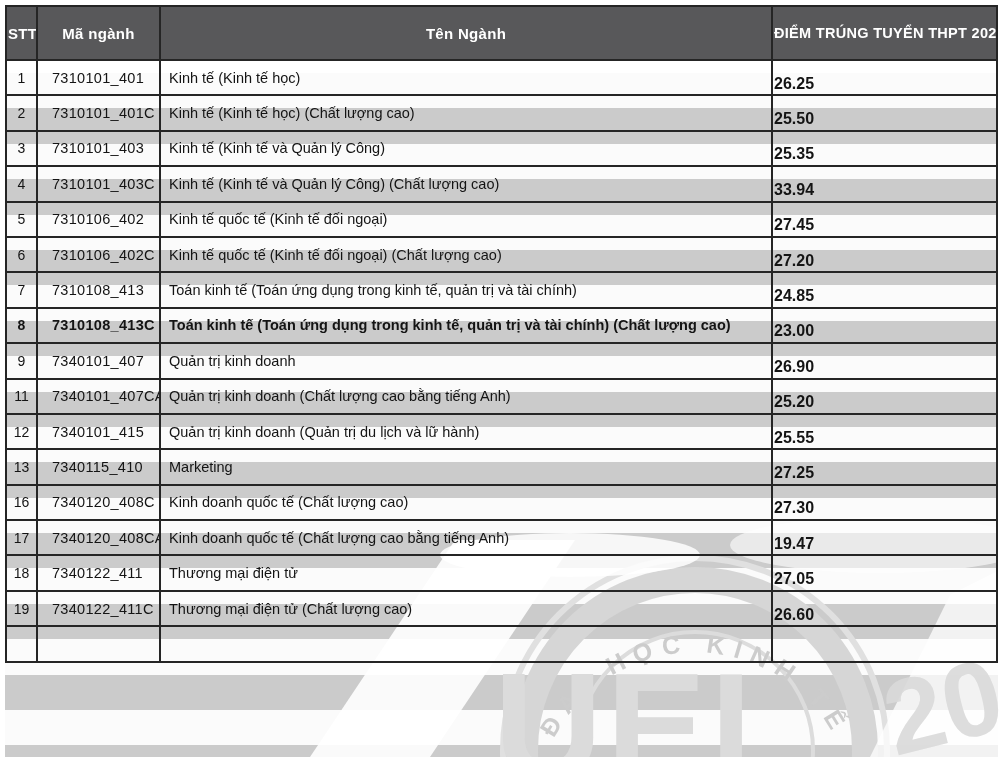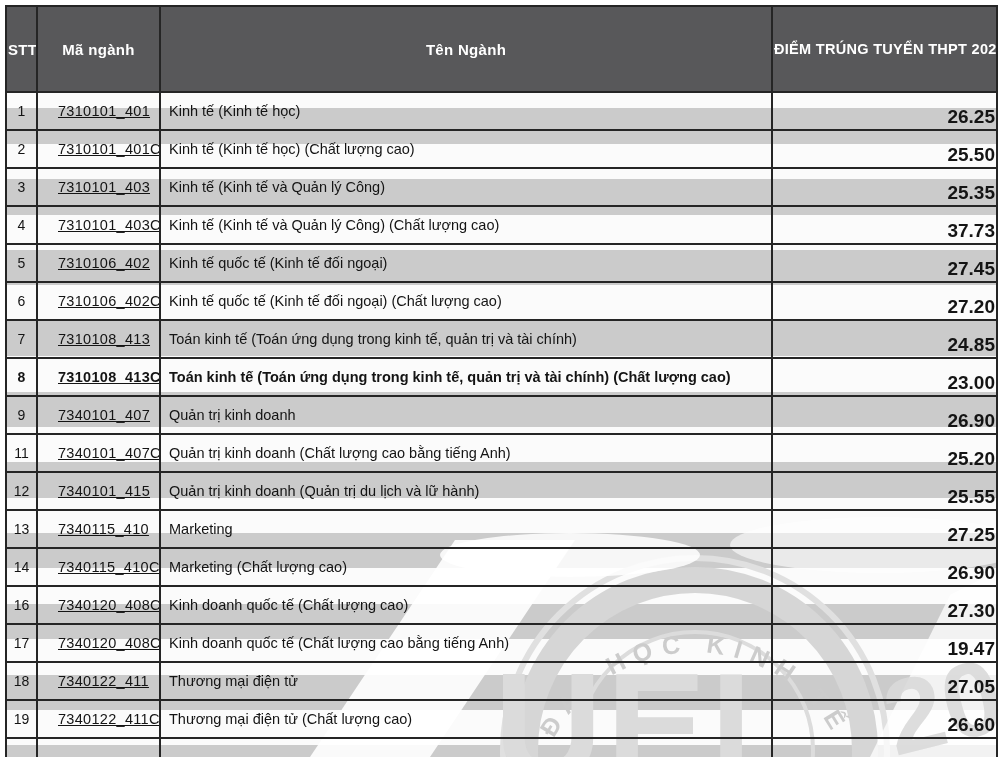--- a/index.html
+++ b/index.html
@@ -48,40 +48,40 @@
   }
   th, td {
     border-right: 2px solid var(--border, #252525);
     border-bottom: 2px solid var(--border, #252525);
     overflow: hidden;
     white-space: nowrap;
   }
   th:first-child, td:first-child { border-left: 2px solid var(--border, #252525); }
   th {
     border-top: 2px solid var(--border, #252525);
-    height: 88px;
+    height: 56px;
     background: var(--header-bg, #58585a);
     color: var(--header-text, #ffffff);
     font-weight: bold;
     font-size: 15px;
     text-align: center;
     vertical-align: middle;
     letter-spacing: 0.3px;
   }
   th.score-h { font-size: 14.5px; }
   td {
     height: 35.4px;
     background: transparent;
     vertical-align: middle;
     font-size: 14.5px;
   }
   td.stt   { text-align: center; font-size: 14px; }
-  td.code  { padding-left: 20px; letter-spacing: 0.3px; text-decoration: underline; }
+  td.code  { padding-left: 14px; letter-spacing: 0.3px; }
   td.name  { padding-left: 8px; }
-  td.score { text-align: right; font-weight: bold; font-size: 19px; padding-top: 13px; }
+  td.score { text-align: left; font-weight: bold; font-size: 16px; padding-top: 13px; }
   tr.bold td { font-weight: bold; }
 </style>
 </head>
 <body>
 
 <div class="canvas">
 
   <div id="stripes" class="stripes-layer">
       <div class="stripe white"></div>
       <div class="stripe gray"></div>
@@ -159,21 +159,21 @@
         <tr>
           <td class="stt">3</td>
           <td class="code">7310101_403</td>
           <td class="name">Kinh tế (Kinh tế và Quản lý Công)</td>
           <td class="score">25.35</td>
         </tr>
         <tr>
           <td class="stt">4</td>
           <td class="code">7310101_403C</td>
           <td class="name">Kinh tế (Kinh tế và Quản lý Công) (Chất lượng cao)</td>
-          <td class="score">37.73</td>
+          <td class="score">33.94</td>
         </tr>
         <tr>
           <td class="stt">5</td>
           <td class="code">7310106_402</td>
           <td class="name">Kinh tế quốc tế (Kinh tế đối ngoại)</td>
           <td class="score">27.45</td>
         </tr>
         <tr>
           <td class="stt">6</td>
           <td class="code">7310106_402C</td>
@@ -210,26 +210,20 @@
           <td class="name">Quản trị kinh doanh (Quản trị du lịch và lữ hành)</td>
           <td class="score">25.55</td>
         </tr>
         <tr>
           <td class="stt">13</td>
           <td class="code">7340115_410</td>
           <td class="name">Marketing</td>
           <td class="score">27.25</td>
         </tr>
         <tr>
-          <td class="stt">14</td>
-          <td class="code">7340115_410C</td>
-          <td class="name">Marketing (Chất lượng cao)</td>
-          <td class="score">26.90</td>
-        </tr>
-        <tr>
           <td class="stt">16</td>
           <td class="code">7340120_408C</td>
           <td class="name">Kinh doanh quốc tế (Chất lượng cao)</td>
           <td class="score">27.30</td>
         </tr>
         <tr>
           <td class="stt">17</td>
           <td class="code">7340120_408CA</td>
           <td class="name">Kinh doanh quốc tế (Chất lượng cao bằng tiếng Anh)</td>
           <td class="score">19.47</td>

